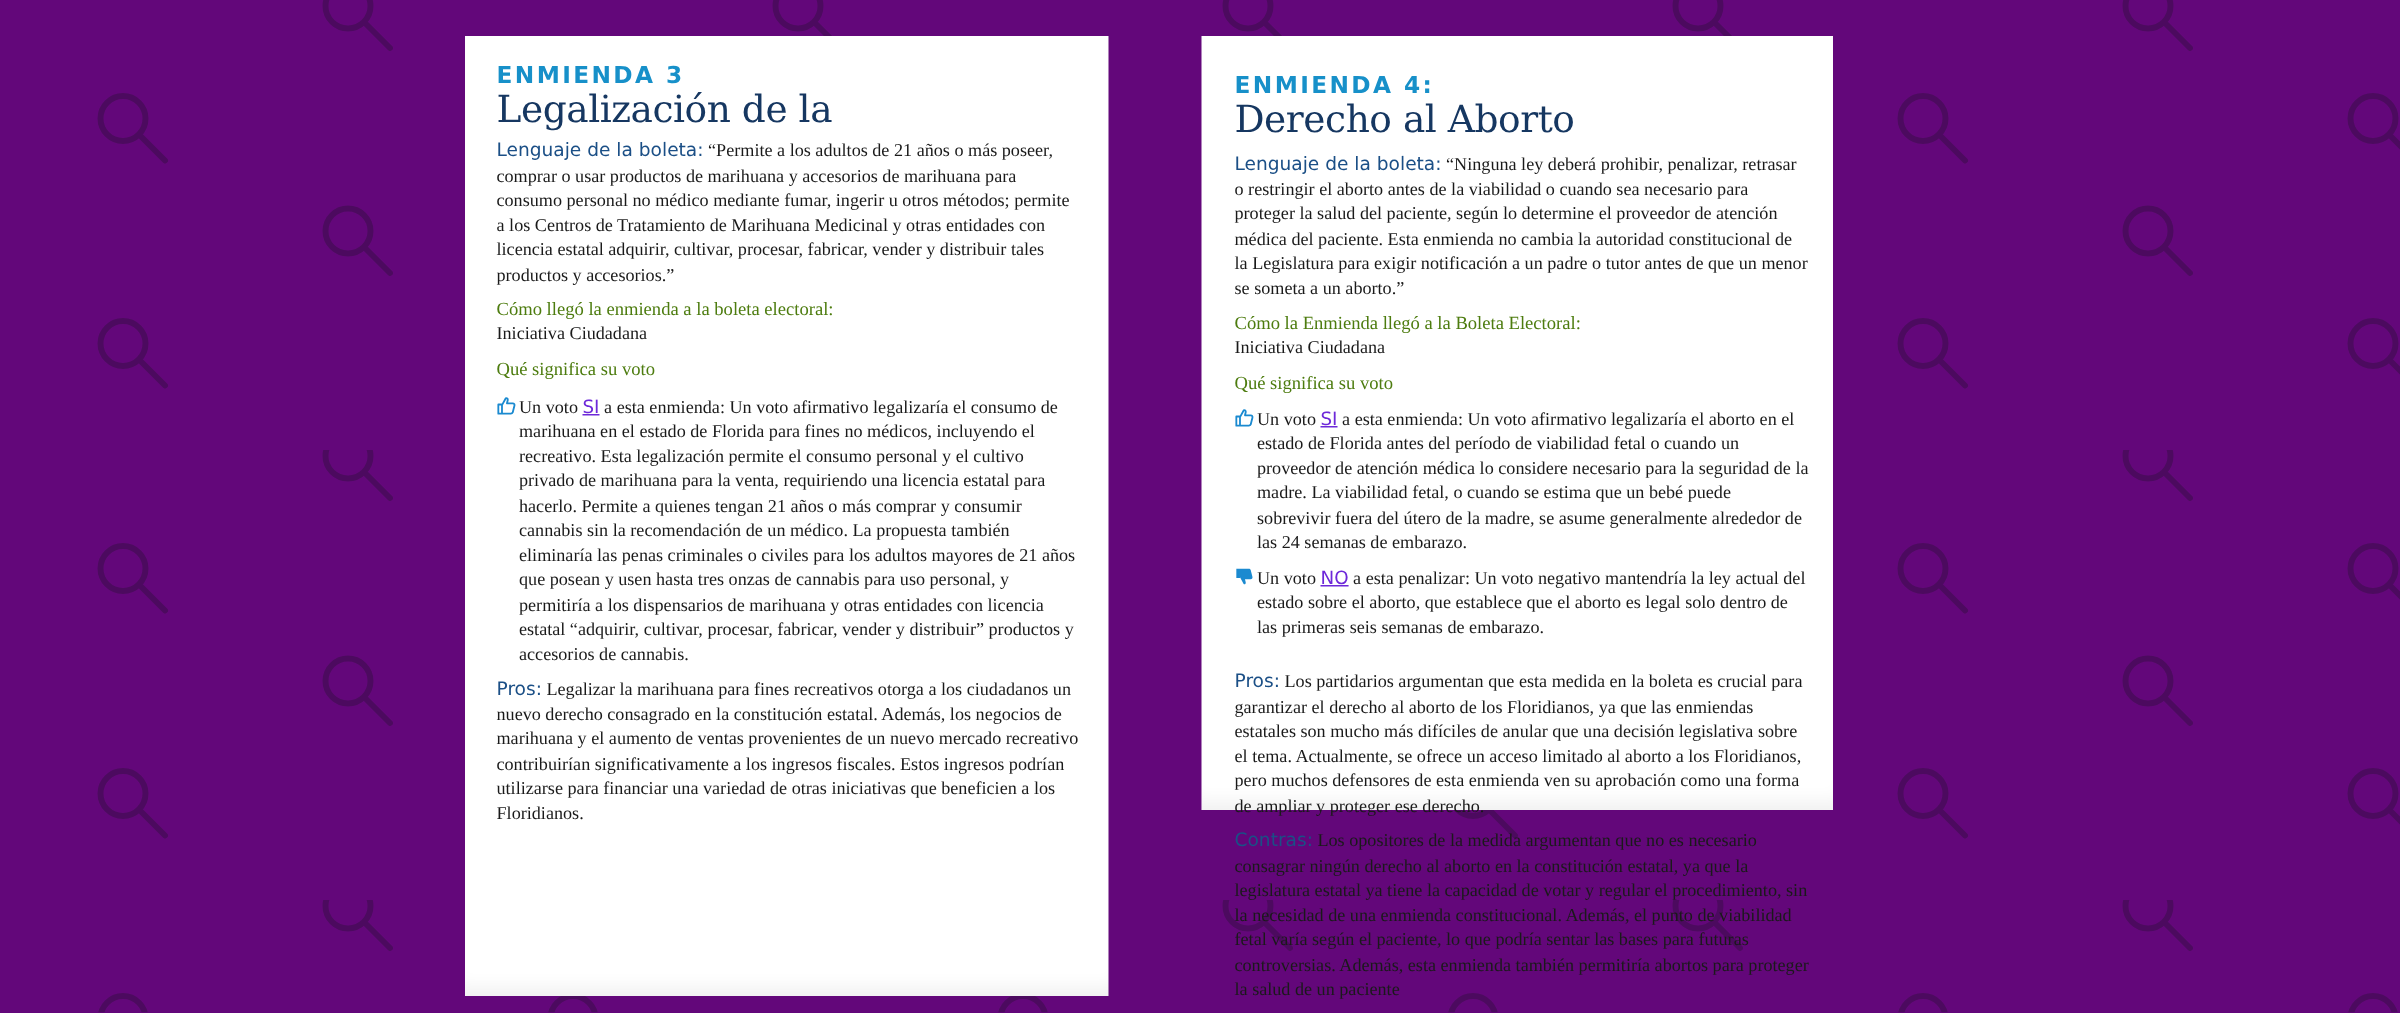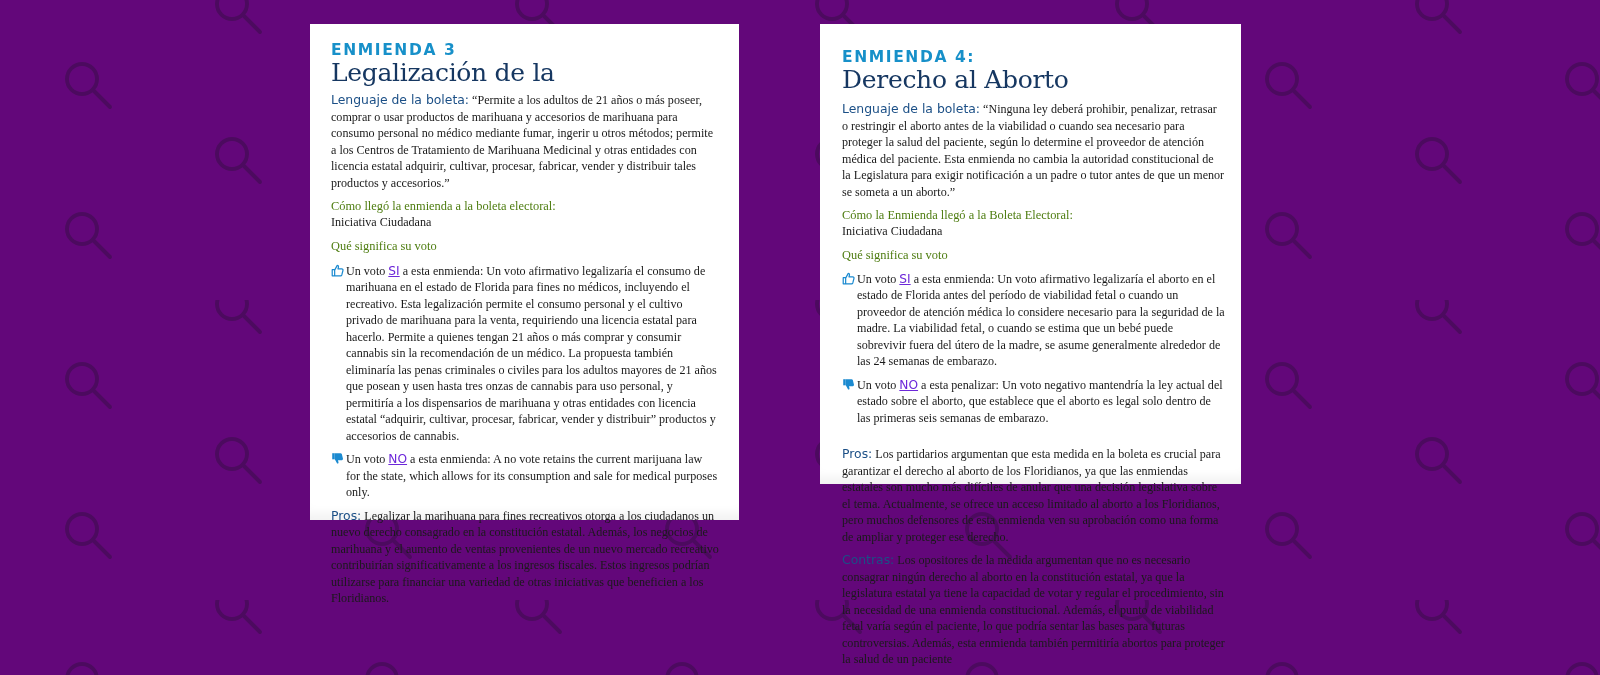--- a/index.html
+++ b/index.html
@@ -7,22 +7,22 @@
     width: 1600px; height: 675px; overflow: hidden; position: relative;
     background: #63077a;
     font-family: "Liberation Serif", serif;
   }
   .pattern { position: absolute; inset: 0; pointer-events: none; }
   .card {
     position: absolute; background: #ffffff;
     box-sizing: border-box;
     box-shadow: inset 0 -14px 12px -8px rgba(0,0,0,0.06);
   }
-  .card-left  { left: 310px; top: 24px; width: 429px; height: 496px; padding: 17px 20px 0 21px; }
-  .card-right { left: 820px; top: 24px; width: 421px; height: 460px; padding: 24px 16px 0 22px; }
+  .card-left  { left: 310px; top: 24px; width: 429px; height: 640px; padding: 17px 20px 0 21px; }
+  .card-right { left: 801px; top: 24px; width: 421px; height: 516px; padding: 24px 16px 0 22px; }
   .kicker {
     font-family: "DejaVu Sans", sans-serif; font-weight: bold;
     color: #1790c9; font-size: 15.5px; letter-spacing: 1.6px; line-height: 18px;
   }
   .title {
     font-family: "DejaVu Serif", serif; color: #163761;
     font-size: 25px; line-height: 25px; margin: 1px 0 0 0;
     letter-spacing: -0.3px;
   }
   .label {
@@ -77,27 +77,20 @@
 
   <div class="heading-block" style="margin-top:8px;">Qué significa su voto</div>
 
   <div class="vote body" style="margin-top:9px;">
     <svg class="icon" viewBox="0 0 16 16">
       <path d="M1.5 7h3v7.5h-3z M4.5 7.5 L7.5 2 C8.5 1.5 9.5 2.2 9.2 3.5 L8.6 6 H13.3 C14.4 6 15 7 14.7 8 L13.3 13.5 C13 14.2 12.5 14.5 11.8 14.5 H4.5" fill="none" stroke="#1b8ad0" stroke-width="1.5" stroke-linejoin="round"></path>
     </svg>
     <span>Un voto </span><span class="vote-word">SI</span><span> a esta enmienda: Un voto afirmativo legalizaría el consumo de marihuana en el estado de Florida para fines no médicos, incluyendo el recreativo. Esta legalización permite el consumo personal y el cultivo privado de marihuana para la venta, requiriendo una licencia estatal para hacerlo. Permite a quienes tengan 21 años o más comprar y consumir cannabis sin la recomendación de un médico. La propuesta también eliminaría las penas criminales o civiles para los adultos mayores de 21 años que posean y usen hasta tres onzas de cannabis para uso personal, y permitiría a los dispensarios de marihuana y otras entidades con licencia estatal “adquirir, cultivar, procesar, fabricar, vender y distribuir” productos y accesorios de cannabis.</span>
   </div>
 
-  <div class="vote body">
-    <svg class="icon" viewBox="0 0 16 16">
-      <path d="M1.5 9h3V1.5h-3z" fill="#1b8ad0"></path>
-      <path d="M4.5 8.5 L7.5 14 C8.5 14.5 9.5 13.8 9.2 12.5 L8.6 10 H13.3 C14.4 10 15 9 14.7 8 L13.3 2.5 C13 1.8 12.5 1.5 11.8 1.5 H4.5 Z" fill="#1b8ad0"></path>
-    </svg>
-    <span>Un voto </span><span class="vote-word">NO</span><span> a esta enmienda: A no vote retains the current marijuana law for the state, which allows for its consumption and sale for medical purposes only.</span>
-  </div>
 
   <p class="para body block" style="margin-top:7px;">
     <span class="label">Pros:</span><span> Legalizar la marihuana para fines recreativos otorga a los ciudadanos un nuevo derecho consagrado en la constitución estatal. Además, los negocios de marihuana y el aumento de ventas provenientes de un nuevo mercado recreativo contribuirían significativamente a los ingresos fiscales. Estos ingresos podrían utilizarse para financiar una variedad de otras iniciativas que beneficien a los Floridianos.</span>
   </p>
 </div>
 
 <div class="card card-right">
   <div class="kicker">ENMIENDA 4:</div>
   <div class="title">Derecho al Aborto</div>
 

